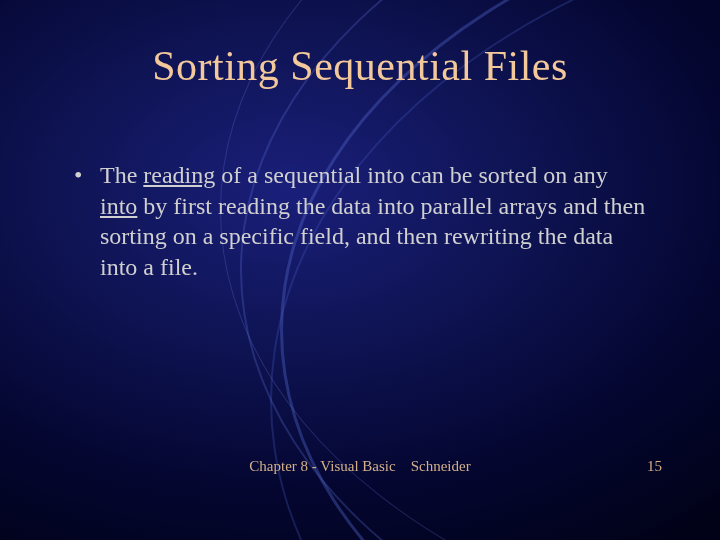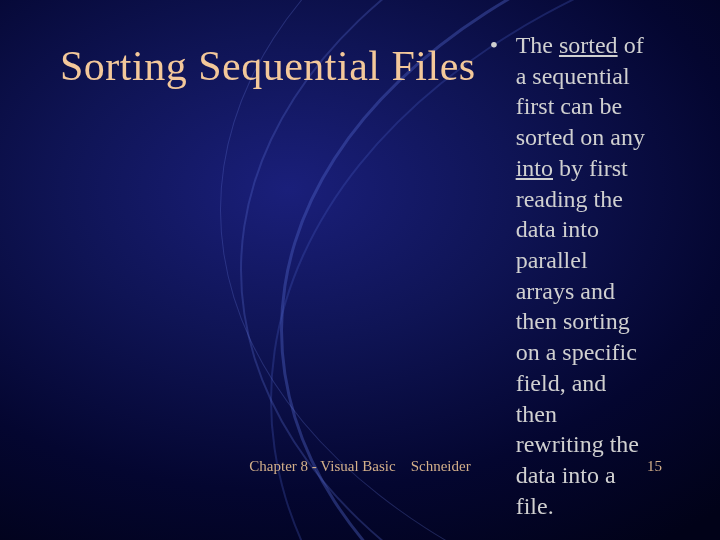--- a/index.html
+++ b/index.html
@@ -19,21 +19,21 @@
   .sw2 { width: 1400px; height: 900px; right: -960px; top: -120px; border-width: 3px; border-color: rgba(80,100,200,0.4); }
   .sw3 { width: 1400px; height: 900px; right: -900px; top: -240px; border-width: 1px; border-color: rgba(110,130,230,0.25); }
   .sw4 { width: 1500px; height: 1000px; right: -1050px; top: -100px; border-width: 2px; border-color: rgba(70,90,190,0.3); }
 
   .slide {
     position: relative;
     width: 720px;
     height: 472px;
     padding: 30px 60px 20px 60px;
     display: flex;
-    flex-direction: row;
+    flex-direction: column;
   }
   .title {
     color: #f3c89a;
     font-size: 42px;
     text-align: center;
     font-weight: 400;
     margin-top: 12px;
     margin-bottom: 70px;
     letter-spacing: 0.5px;
   }
@@ -82,21 +82,21 @@
 <div class="swoosh sw1"></div>
 <div class="swoosh sw2"></div>
 <div class="swoosh sw3"></div>
 <div class="swoosh sw4"></div>
 
 <div class="slide">
   <h1 class="title">Sorting Sequential Files</h1>
 
   <div class="body">
     <div class="bullet">
-      <span>The </span><span class="underline">sorted</span><span> of a sequential first can be sorted on any </span><span class="underline">into</span><span> by first reading the data into parallel arrays and then sorting on a specific field, and then rewriting the data into a file.</span>
+      <span>The </span><span class="underline">reading</span><span> of a sequential into can be sorted on any </span><span class="underline">into</span><span> by first reading the data into parallel arrays and then sorting on a specific field, and then rewriting the data into a file.</span>
     </div>
   </div>
 
   <div class="footer">
     <span class="footer-center">
       <span>Chapter 8 - Visual Basic</span>&nbsp;&nbsp;&nbsp;&nbsp;<span>Schneider</span>
     </span>
     <span class="footer-right">15</span>
   </div>
 </div>

